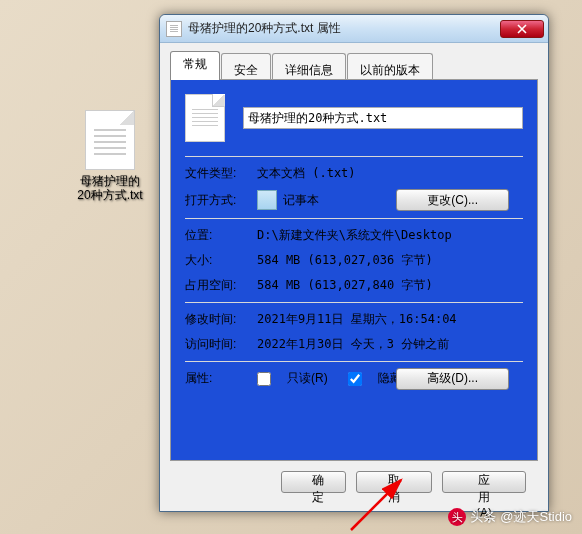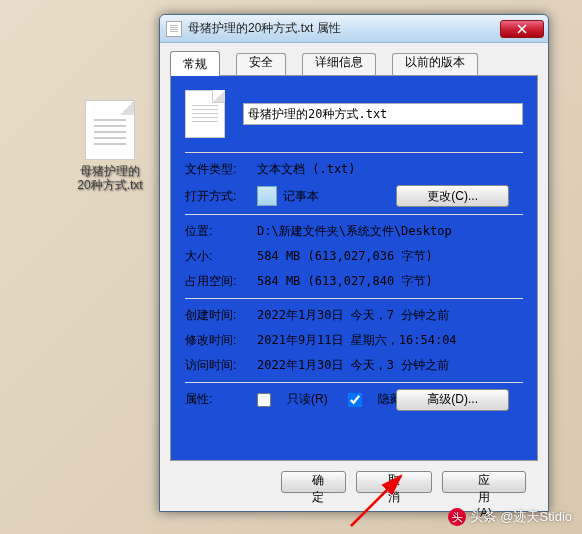--- a/index.html
+++ b/index.html
@@ -6,24 +6,24 @@
 body {
   width: 582px; height: 534px;
   font-family: "Microsoft YaHei", SimSun, sans-serif;
   font-size: 12px;
   background: linear-gradient(135deg, #e8dcc8 0%, #d8c8b0 100%);
   position: relative;
   overflow: hidden;
 }
 .desktop-icon {
   position: absolute;
-  left: 75px; top: 100px;
+  left: 75px; top: 110px;
   width: 70px;
   text-align: center;
-  color: #404040;
+  color: #000000;
   text-shadow: 1px 1px 2px rgba(0,0,0,0.6);
 }
 .desktop-icon .icon-img {
   width: 50px; height: 60px;
   margin: 0 auto 4px;
   background: #fff;
   border: 1px solid #ccc;
   position: relative;
 }
 .desktop-icon .icon-img::before {
@@ -78,36 +78,36 @@
   display: flex; align-items: center; justify-content: center;
   font-size: 11px; font-weight: bold;
   cursor: pointer;
 }
 .client {
   flex: 1;
   padding: 8px 10px;
   display: flex; flex-direction: column;
   background: #f0f0f0;
 }
-.tabs { display: flex; gap: 16px; margin-bottom: -1px; }
+.tabs { display: flex; gap: 1px; margin-bottom: -1px; }
 .tab {
   padding: 4px 12px 3px;
   background: #f5f5f5;
   border: 1px solid #999;
   border-bottom: none;
   border-radius: 3px 3px 0 0;
   cursor: pointer;
   position: relative;
 }
 .tab.active {
   background: #fff;
   border-color: #888;
   z-index: 2;
 }
-.tab:not(.active) { top: 2px; padding-top: 0; }
+.tab:not(.active) { top: 2px; padding-top: 8px; }
 .pane {
   flex: 1;
   background: #1d4ed8;
   border: 1px solid #999;
   padding: 14px 14px 10px;
   position: relative;
 }
 .row { display: flex; align-items: center; margin-bottom: 8px; }
 .row .label { width: 72px; }
 .row .value { flex: 1; font-family: SimSun, monospace; }
@@ -232,24 +232,20 @@
       <div class="row">
         <span class="label">大小:</span>
         <span class="value">584 MB (613,027,036 字节)</span>
       </div>
       <div class="row">
         <span class="label">占用空间:</span>
         <span class="value">584 MB (613,027,840 字节)</span>
       </div>
       <hr class="sep">
 
-      <div class="row">
-        <span class="label">创建时间:</span>
-        <span class="value">2022年1月30日 今天，7 分钟之前</span>
-      </div>
       <div class="row">
         <span class="label">修改时间:</span>
         <span class="value">2021年9月11日 星期六，16:54:04</span>
       </div>
       <div class="row">
         <span class="label">访问时间:</span>
         <span class="value">2022年1月30日 今天，3 分钟之前</span>
       </div>
       <hr class="sep">
 

